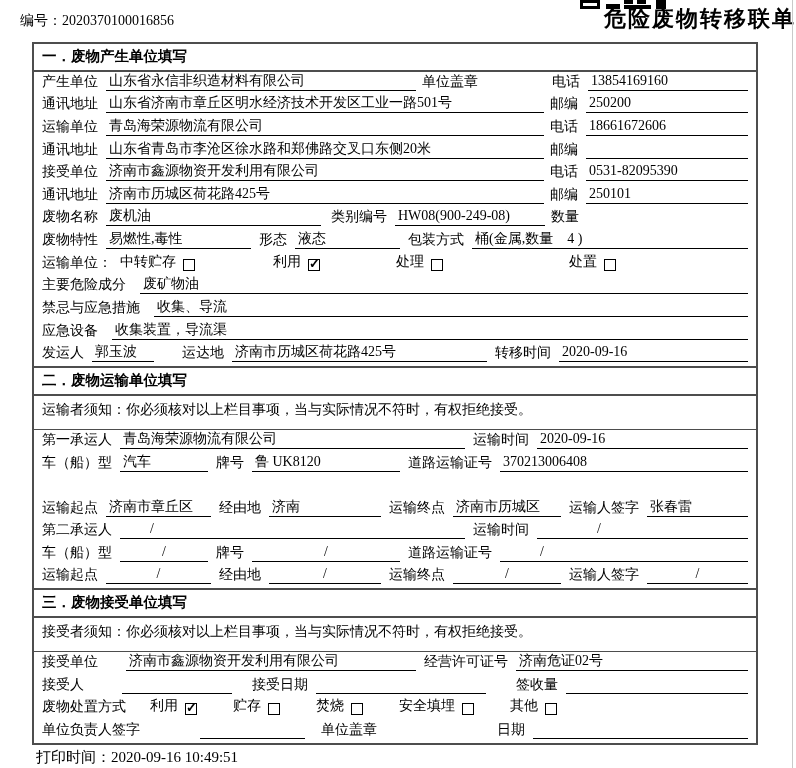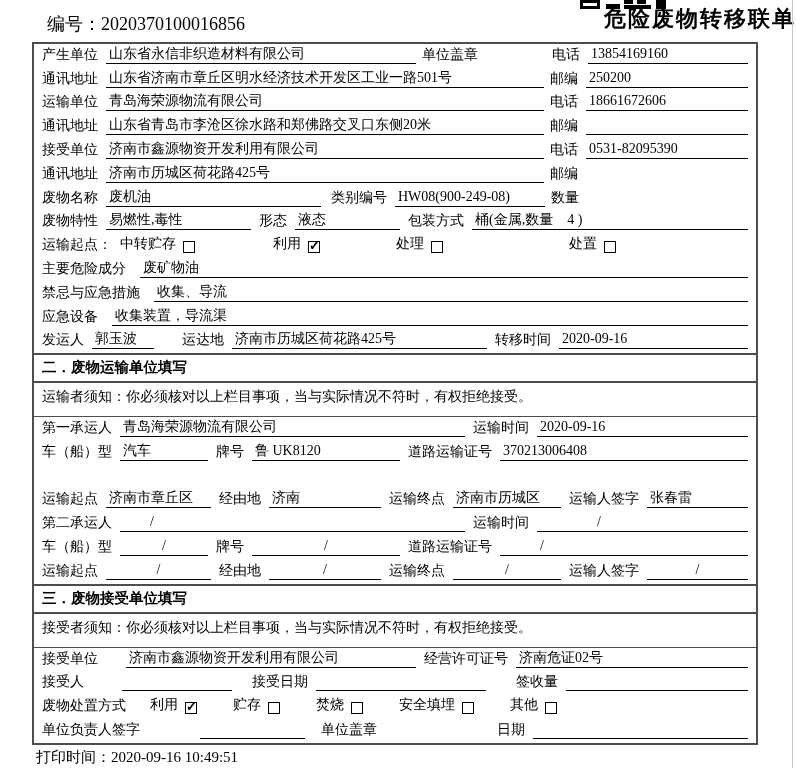--- a/index.html
+++ b/index.html
@@ -2,21 +2,21 @@
 <html><head>
 <meta charset="utf-8">
 <style>
   * { margin:0; padding:0; box-sizing:border-box; }
   html,body { width:796px; height:768px; background:#ffffff; overflow:hidden; }
   body { font-family:"Liberation Serif","DejaVu Serif",serif; color:#000; position:relative; font-size:14px; }
 
   .page { position:absolute; inset:0; background:#fff; }
   .page::after { content:''; position:absolute; right:3px; top:0; height:100%; width:1px; background:#c9c9c9; }
 
-  .serial { position:absolute; left:47px; top:12px; font-size:18px; white-space:nowrap; }
+  .serial { position:absolute; left:20px; top:12px; font-size:14px; white-space:nowrap; }
   .form-title { position:absolute; left:0; top:4px; width:100%; text-align:right; text-indent:78px;
                 font-size:22px; font-weight:bold; letter-spacing:2px; }
 
   .qr { position:absolute; left:580px; top:0; width:86px; height:10px; }
   .qr div { position:absolute; background:#000; }
   .qr .q1 { left:0; top:0; width:20px; height:9px; background:transparent; border:3px solid #000; }
   .qr .q2 { left:26px; top:4px; width:14px; height:5px; }
   .qr .q3 { left:44px; top:0; width:9px; height:4px; }
   .qr .q4 { left:44px; top:5px; width:27px; height:4px; }
   .qr .q5 { left:57px; top:0; width:9px; height:4px; }
@@ -57,20 +57,21 @@
   <div class="qr">
     <div class="q1"></div>
     <div class="q2"></div>
     <div class="q3"></div>
     <div class="q4"></div>
     <div class="q5"></div>
     <div class="q6"></div>
   </div>
 
   <div class="form-table">
+      <div class="sec-header">一．废物产生单位填写</div>
       <div class="row">
         <span class="lbl">产生单位</span>
         <span class="val" style="width: 310px;">山东省永信非织造材料有限公司</span>
         <span class="lbl" style="margin-left: 6px;">单位盖章</span>
         <span class="gap" style="width: 66px;"></span>
         <span class="lbl">电话</span>
         <span class="val" style="flex-grow: 1;">13854169160</span>
       </div>
       <div class="row">
         <span class="lbl">通讯地址</span>
@@ -93,38 +94,39 @@
       <div class="row">
         <span class="lbl">接受单位</span>
         <span class="val" style="width: 438px;">济南市鑫源物资开发利用有限公司</span>
         <span class="lbl" style="margin-left: 6px;">电话</span>
         <span class="val" style="flex-grow: 1;">0531-82095390</span>
       </div>
       <div class="row">
         <span class="lbl">通讯地址</span>
         <span class="val" style="width: 438px;">济南市历城区荷花路425号</span>
         <span class="lbl" style="margin-left: 6px;">邮编</span>
+        <span class="val" style="flex-grow: 1;">250101</span>
       </div>
       <div class="row">
         <span class="lbl">废物名称</span>
         <span class="val" style="width: 215px;">废机油</span>
         <span class="lbl" style="margin-left: 10px;">类别编号</span>
         <span class="val" style="width: 150px;">HW08(900-249-08)</span>
         <span class="lbl" style="margin-left: 6px;">数量</span>
       </div>
       <div class="row">
         <span class="lbl">废物特性</span>
         <span class="val" style="width: 145px;">易燃性,毒性</span>
         <span class="lbl" style="margin-left: 8px;">形态</span>
         <span class="val" style="width: 105px;">液态</span>
         <span class="lbl" style="margin-left: 8px;">包装方式</span>
         <span class="val" style="flex-grow: 1;">桶(金属,数量　4 )</span>
       </div>
       <div class="row">
-        <span class="lbl">运输起点：</span>
+        <span class="lbl">运输单位：</span>
         <span class="chk">
           <span class="chklbl">中转贮存</span>
           <span class="cb"></span>
         </span>
         <span class="chk" style="margin-left: 78px;">
           <span class="chklbl">利用</span>
           <span class="cb checked"></span>
         </span>
         <span class="chk" style="margin-left: 76px;">
           <span class="chklbl">处理</span>

